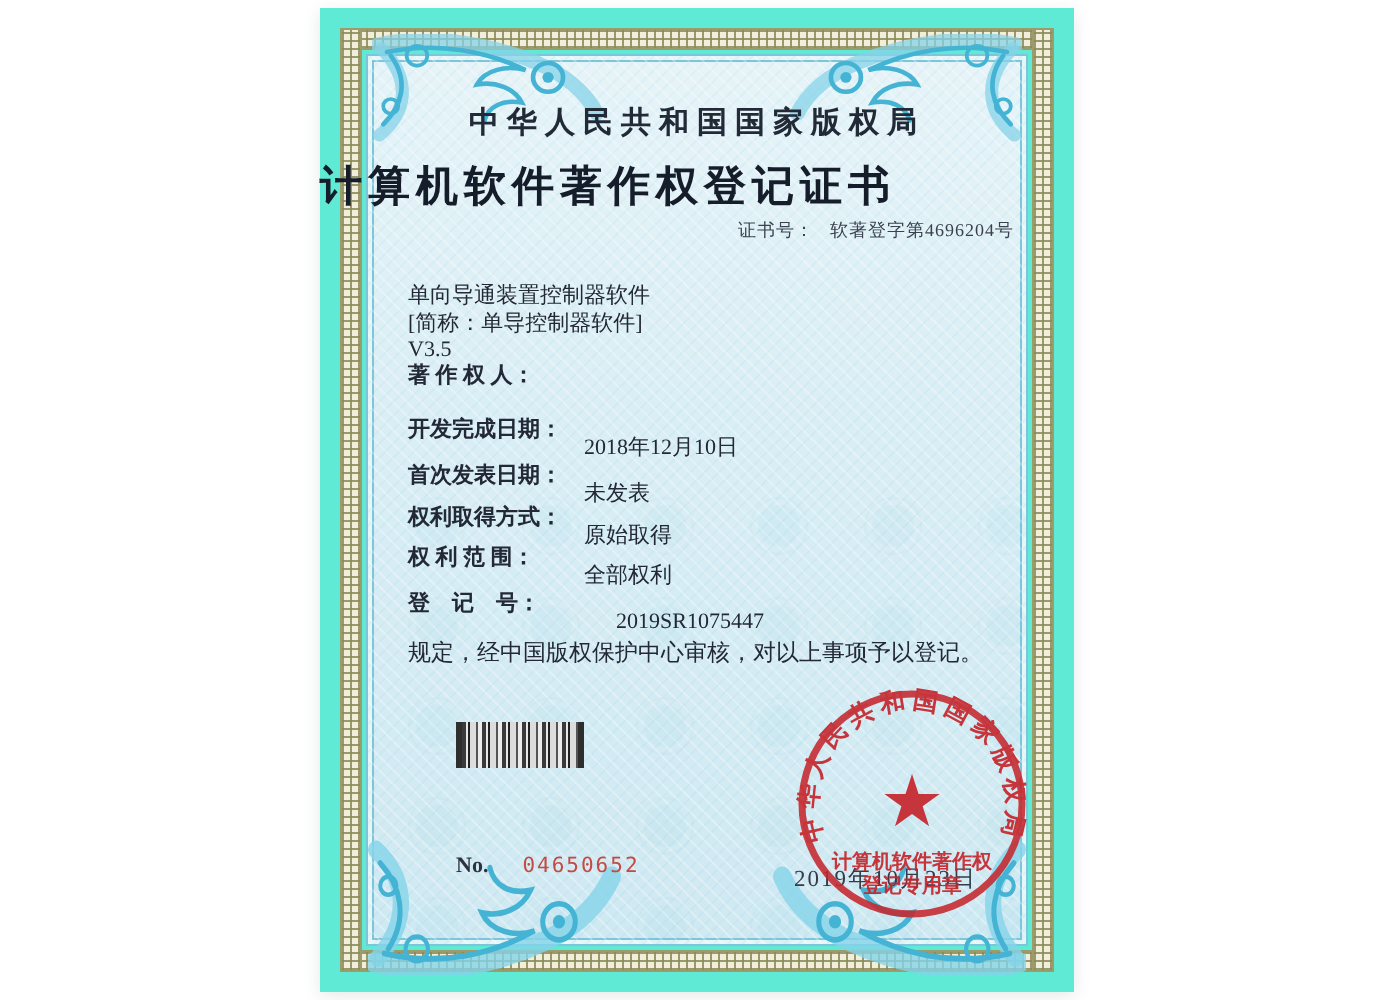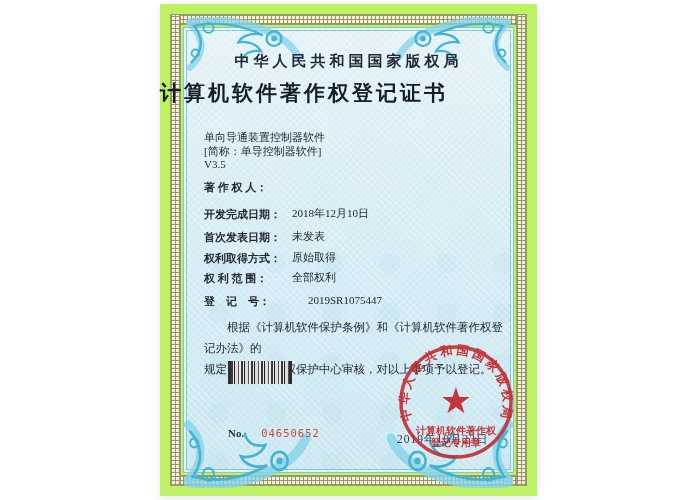--- a/index.html
+++ b/index.html
@@ -1,19 +1,19 @@
 <!DOCTYPE html>
 <html><head>
 <meta charset="utf-8">
 <style>
   html,body{margin:0;padding:0;width:700px;height:500px;overflow:hidden;background:#ffffff;}
   body{font-family:"Liberation Serif","DejaVu Serif",serif;position:relative;}
 
   .cert{position:absolute;left:160px;top:4px;width:377px;height:492px;
-        background:#bef264;box-shadow:0 2px 8px rgba(70,90,100,.14);}
+        background:#5eead4;box-shadow:0 2px 8px rgba(70,90,100,.14);}
 
   
   .gk{position:absolute;background-color:#f1eedb;border:1px solid #9c9b6c;box-sizing:border-box;
       background-image:repeating-linear-gradient(90deg,rgba(138,138,88,.85) 0 1px,transparent 1px 4px),
                        repeating-linear-gradient(0deg,rgba(138,138,88,.85) 0 1px,transparent 1px 4px);}
   .gk.t{left:10px;right:10px;top:10px;height:11px;}
   .gk.b{left:10px;right:10px;bottom:10px;height:11px;}
   .gk.l{left:10px;top:10px;bottom:10px;width:11px;}
   .gk.r{right:10px;top:10px;bottom:10px;width:11px;}
 
@@ -33,21 +33,21 @@
 
   .authority{position:absolute;top:48px;left:0;right:0;text-align:center;
              font-size:15px;font-weight:bold;letter-spacing:4px;color:#222a38;}
   .cert-title{position:absolute;top:75px;left:0;right:0;text-align:left;
              font-size:21px;font-weight:bold;letter-spacing:3px;color:#151c2a;}
   .certno{position:absolute;top:105px;right:30px;font-size:9px;color:#3a4150;letter-spacing:.5px;}
   .certno .cv{margin-left:8px;}
 
   .row{position:absolute;left:44px;right:24px;display:flex;font-size:11px;color:#222835;}
   .row .lab{width:88px;flex:none;font-weight:bold;}
-  .row .val{line-height:13.5px;}
+  .row .val{line-height:13.5px;margin-top:11px;}
   .r0{top:127px;} .r1{top:176px;} .r2{top:203px;} .r3{top:226px;}
   .r4{top:247px;} .r5{top:267px;} .r6{top:290px;gap:16px;}
 
   .statement{position:absolute;left:44px;right:32px;top:313px;
              font-size:11.5px;line-height:21px;color:#222835;}
   .statement .l1{text-indent:2em;}
 
   .barcode{position:absolute;left:68px;top:357px;width:64px;height:23px;
            border-left:3px solid #2e2e2e;border-right:3px solid #2e2e2e;box-sizing:border-box;
            background:repeating-linear-gradient(90deg,#3a3a3a 0 2px,#e8e8e8 2px 3px,#1f1f1f 3px 4px,#dcdcdc 4px 7px,#555 7px 8px,#ececec 8px 10px);}
@@ -134,20 +134,23 @@
         <circle cx="94" cy="24" r="8" stroke="#44b3d4" stroke-width="2.5"></circle>
         <circle cx="94" cy="24" r="3" fill="#44b3d4" stroke="none"></circle>
         <circle cx="24" cy="12" r="5.5" stroke="#44b3d4" stroke-width="2"></circle>
         <circle cx="10" cy="40" r="4" stroke="#44b3d4" stroke-width="2"></circle>
       </g>
     </svg>
   </div>
 
   <div class="authority">中华人民共和国国家版权局</div>
   <div class="cert-title">计算机软件著作权登记证书</div>
+  <div class="certno">
+    <span>证书号：</span><span class="cv">软著登字第4696204号</span>
+  </div>
 
   <div class="row r0">
     <span class="val">
       <span style="display:block">单向导通装置控制器软件</span>
       <span style="display:block">[简称：单导控制器软件]</span>
       <span style="display:block">V3.5</span>
     </span>
   </div>
   <div class="row r1">
     <span class="lab">著 作 权 人：</span>
@@ -167,21 +170,20 @@
   <div class="row r5">
     <span class="lab">权 利 范 围：</span>
     <span class="val">全部权利</span>
   </div>
   <div class="row r6">
     <span class="lab">登　记　号：</span>
     <span class="val">2019SR1075447</span>
   </div>
 
   <div class="statement">
-    <div class="l1">根据《计算机软件保护条例》和《计算机软件著作权登记办法》的</div>
     <div class="l2">规定，经中国版权保护中心审核，对以上事项予以登记。</div>
   </div>
 
   <div class="barcode"></div>
 
   <div class="issue-date">2019年10月23日</div>
 
   <svg class="seal" viewBox="0 0 124 124">
     <circle cx="62" cy="62" r="55" fill="none" stroke="#c5262c" stroke-width="3.5" opacity=".95"></circle>
     <defs>

